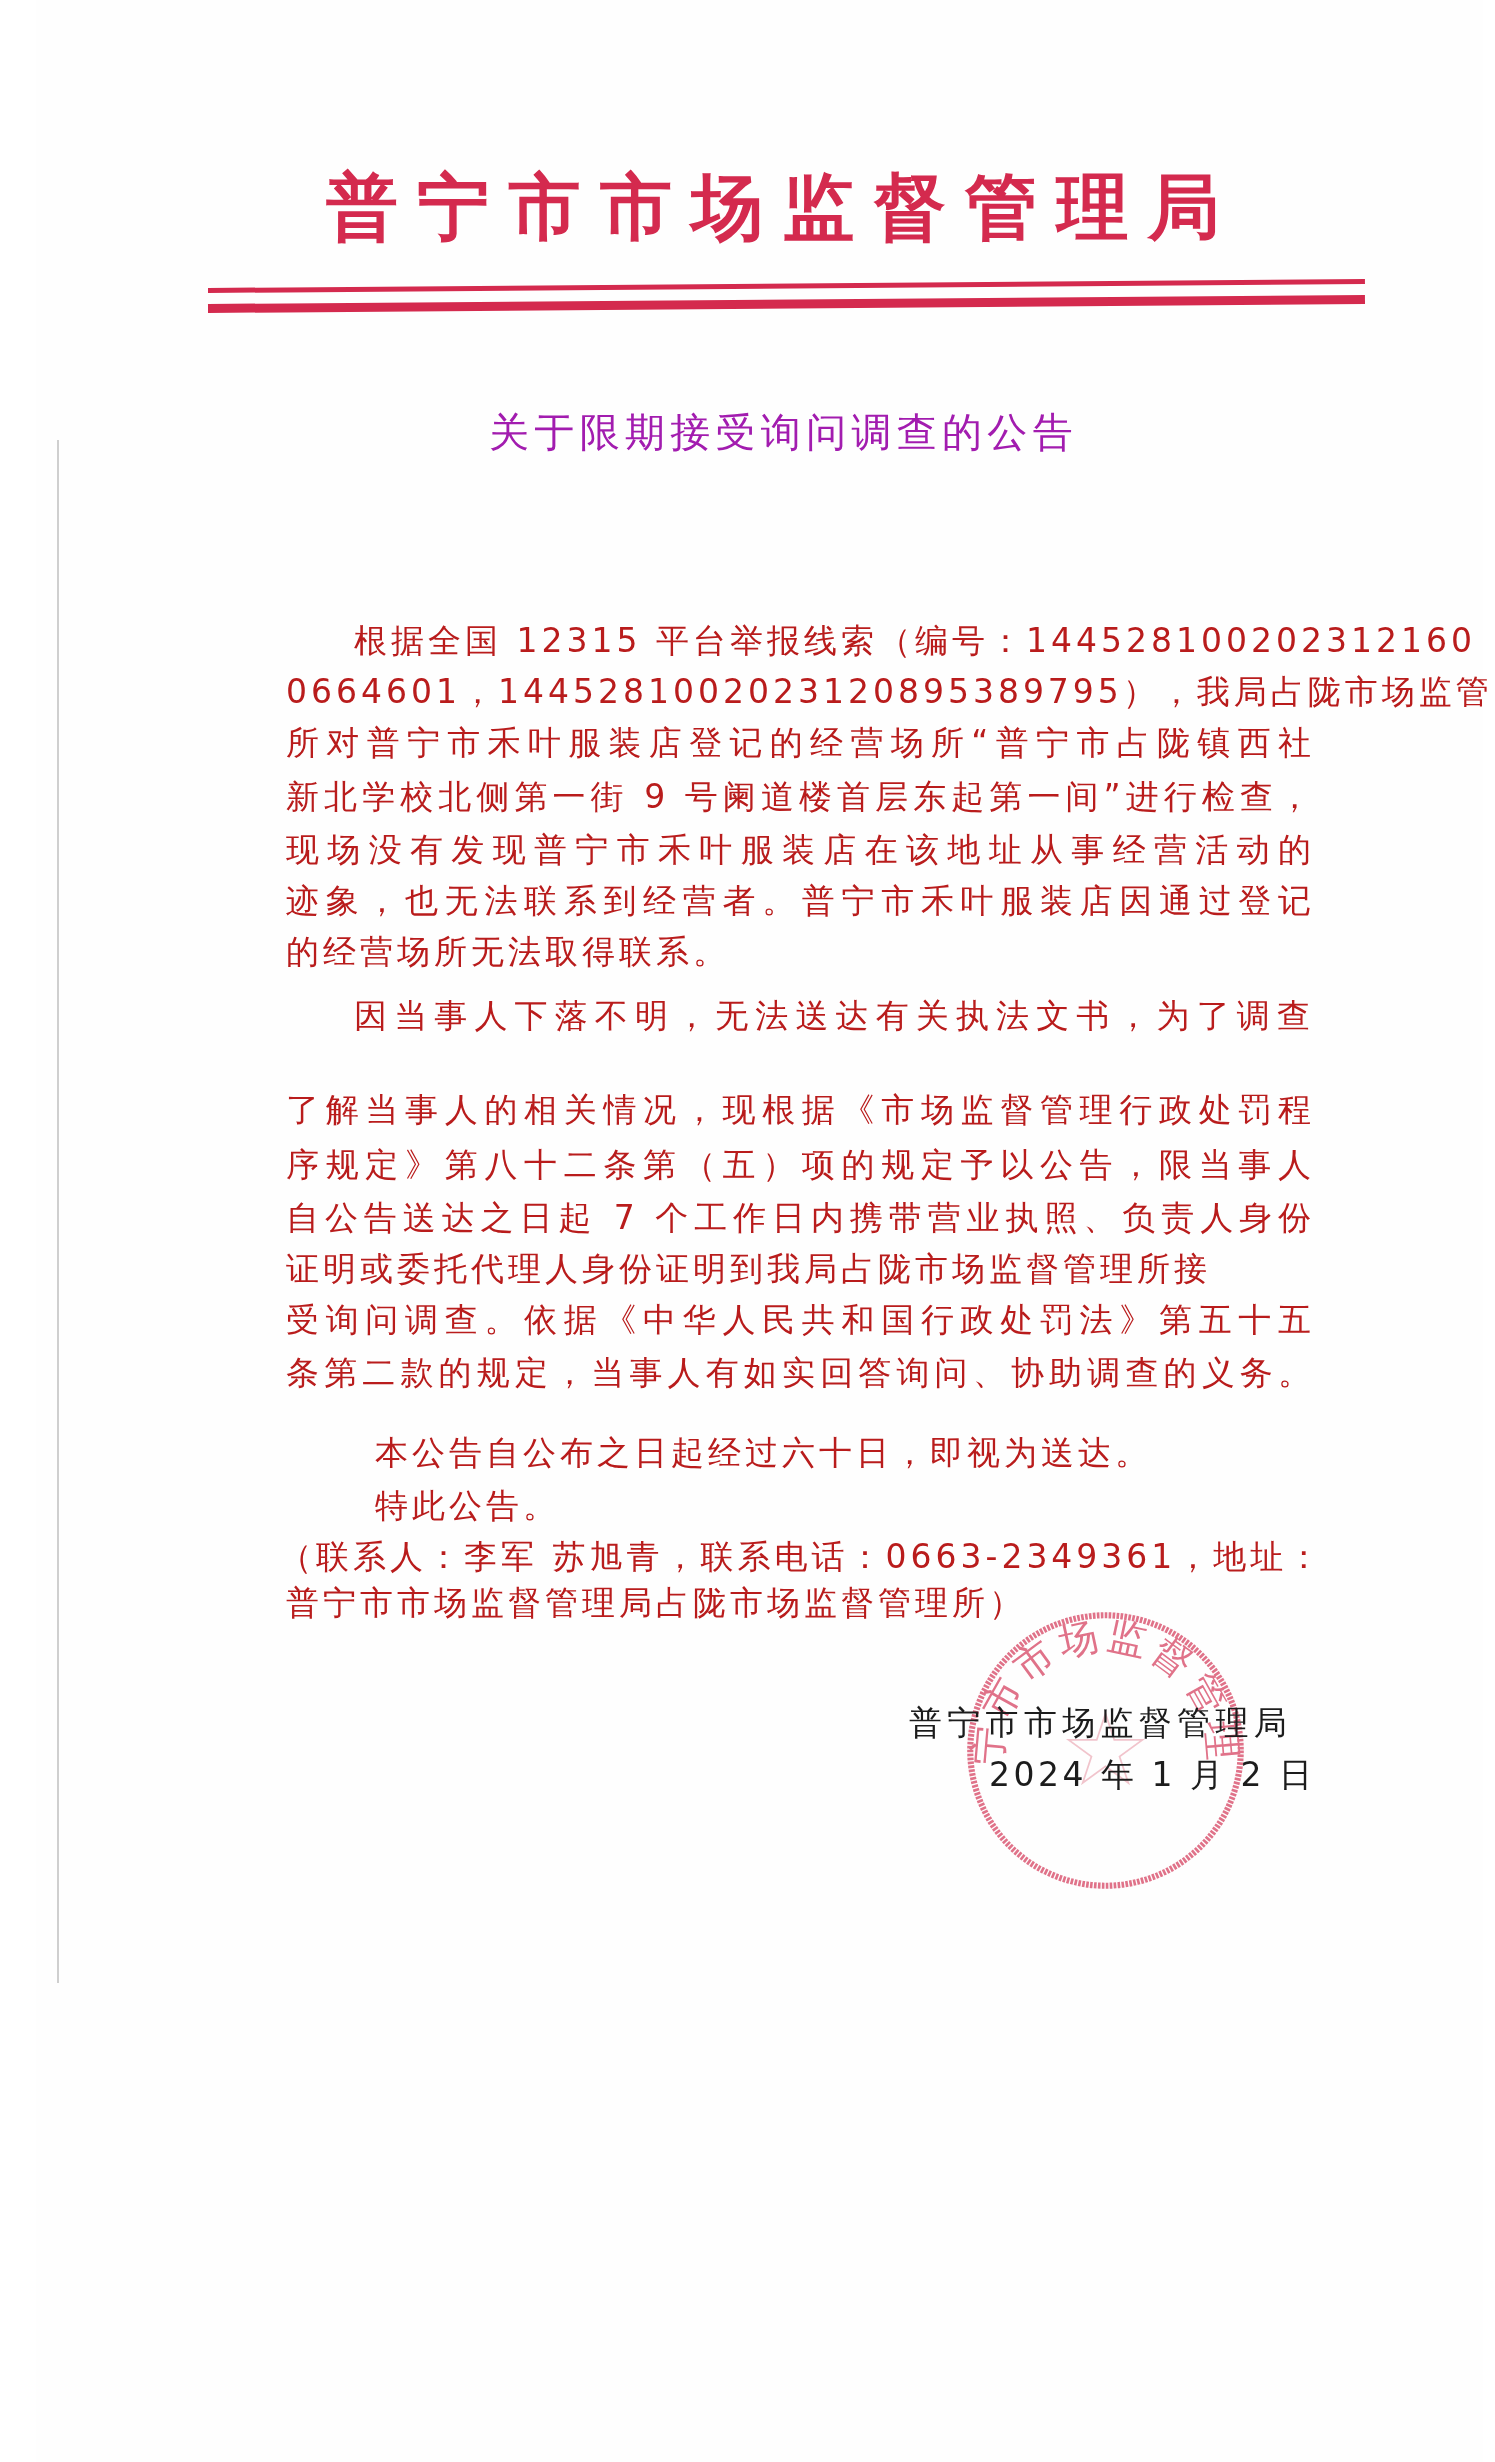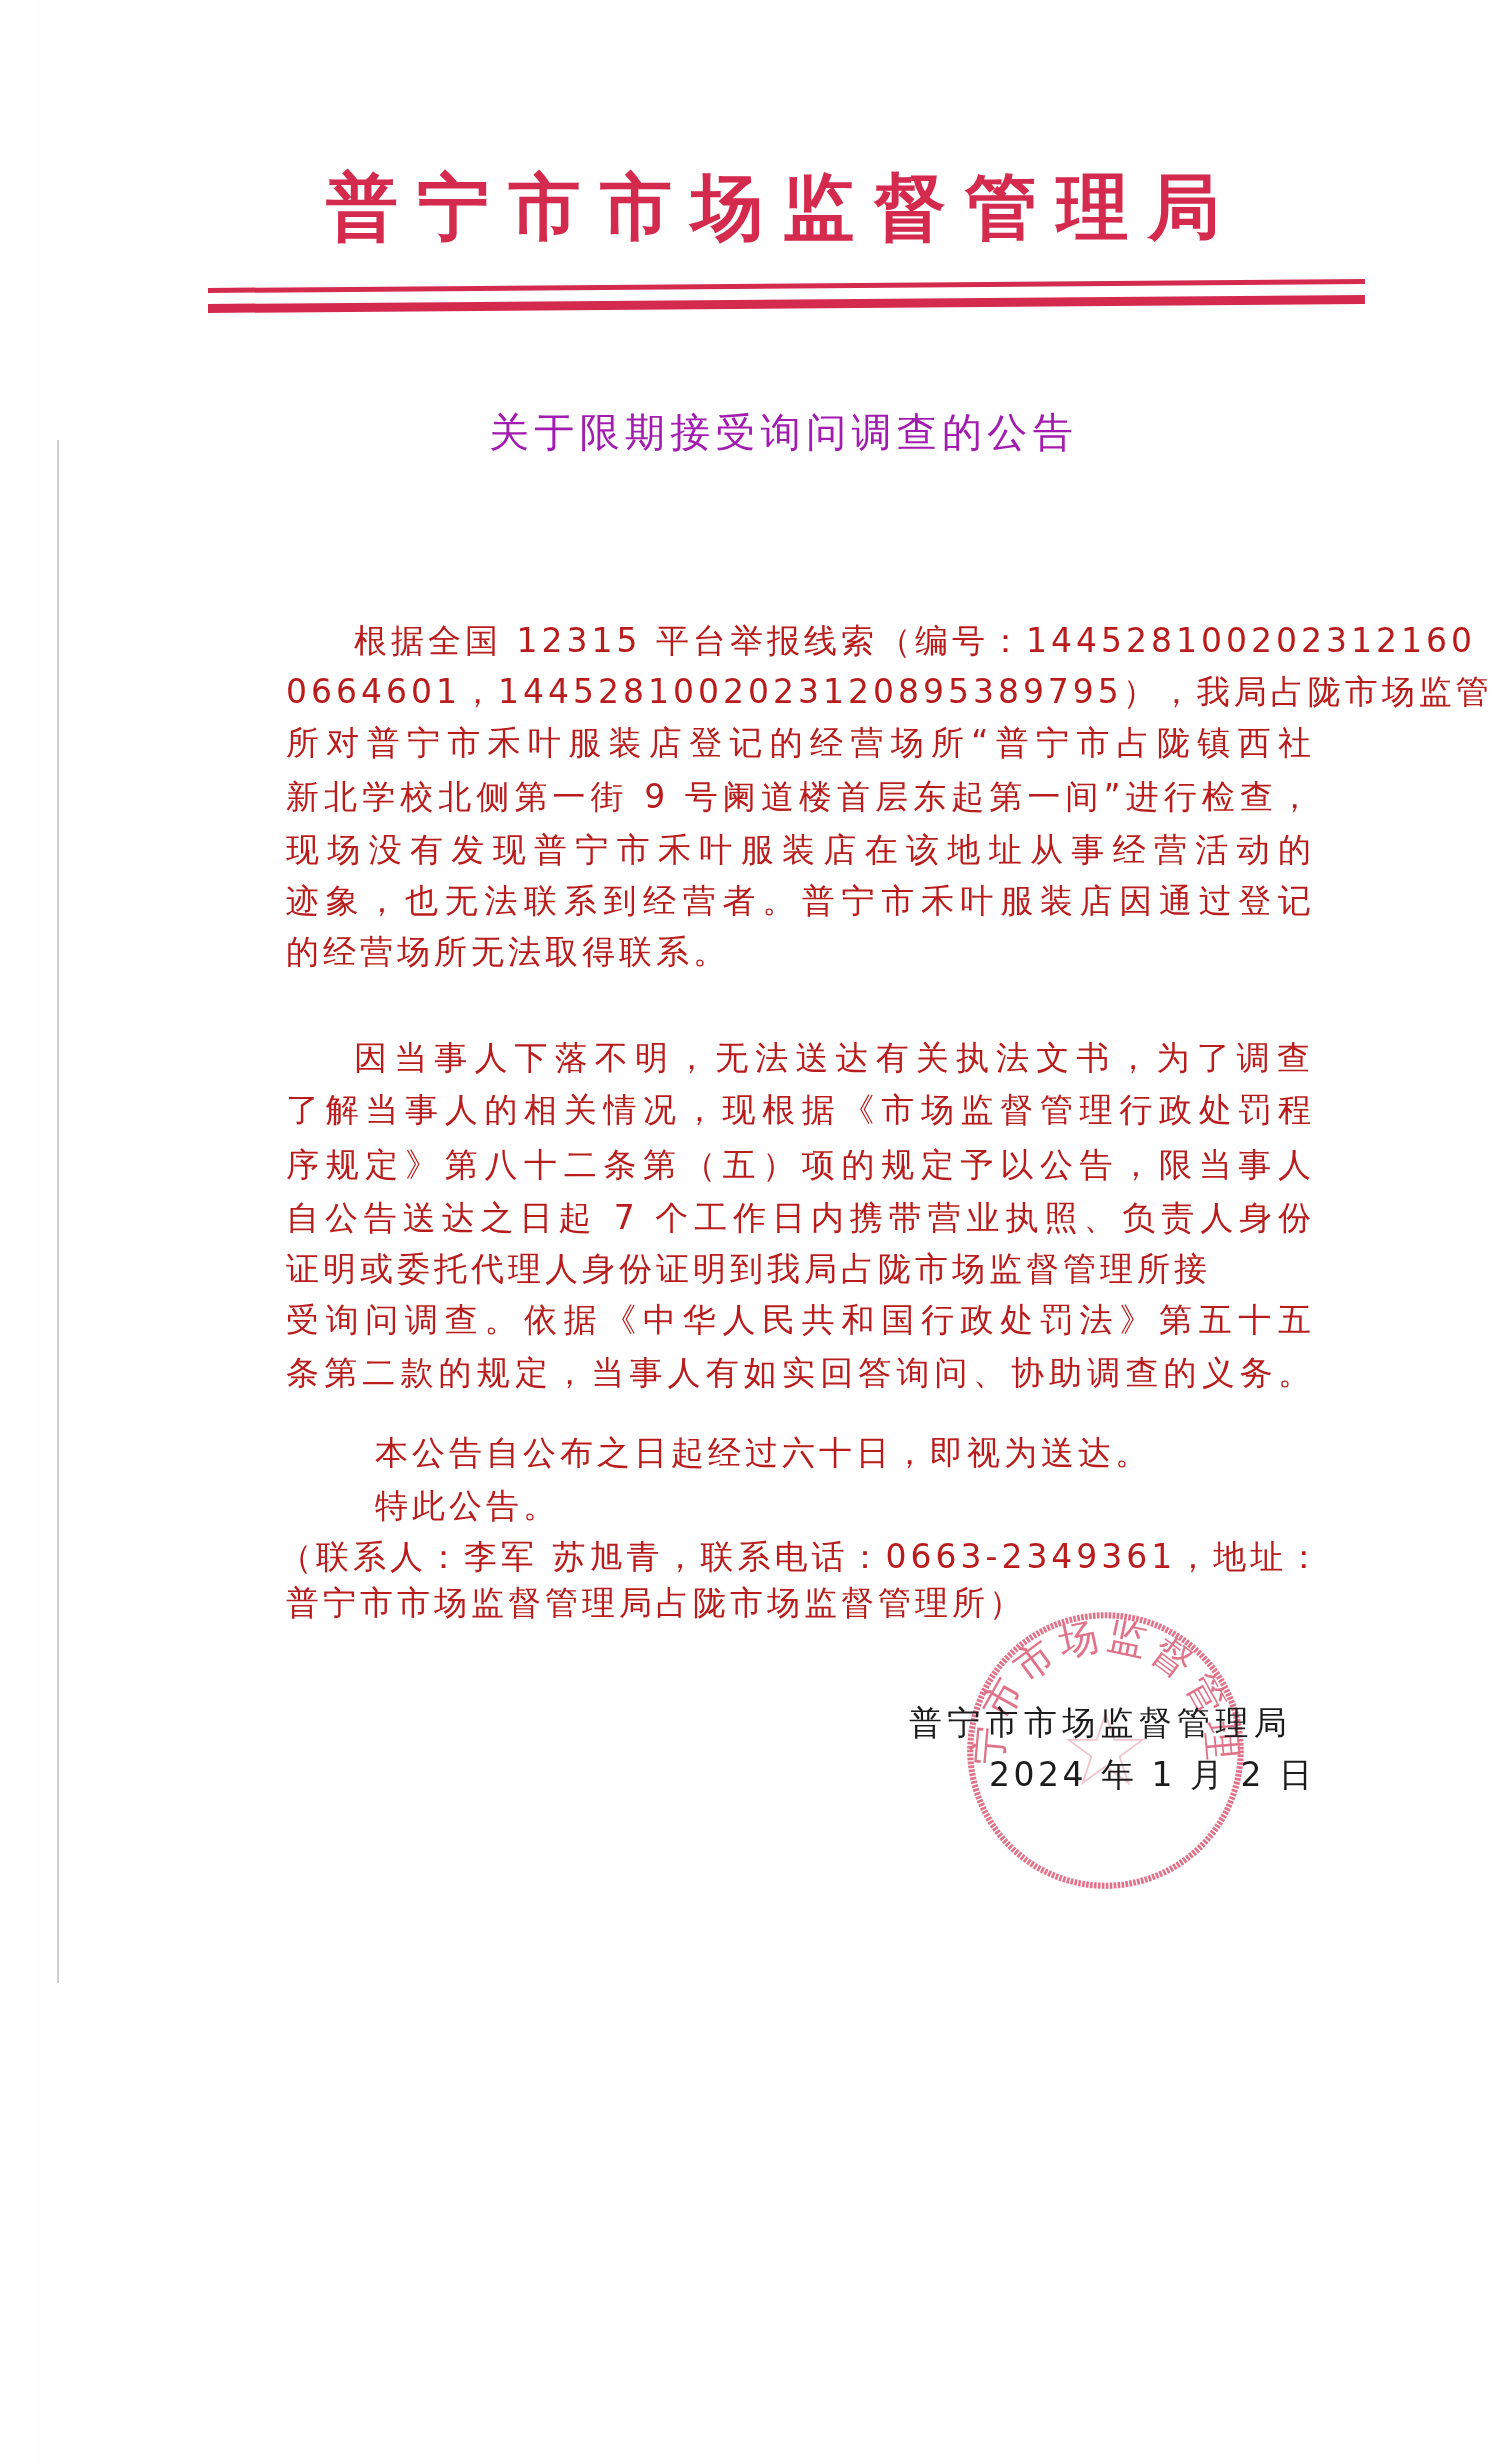--- a/index.html
+++ b/index.html
@@ -131,21 +131,21 @@
     <div class="line indent" style="top:621px">根据全国 12315 平台举报线索（编号：144528100202312160</div>
     <div class="line" style="top:672px">0664601，144528100202312089538979​5），我局占陇市场监管</div>
     <div class="line" style="top:723px">所对普宁市禾叶服装店登记的经营场所“普宁市占陇镇西社</div>
     <div class="line" style="top:777px">新北学校北侧第一街 9 号阑道楼首层东起第一间”进行检查，</div>
     <div class="line" style="top:830px">现场没有发现普宁市禾叶服装店在该地址从事经营活动的</div>
     <div class="line" style="top:881px">迹象，也无法联系到经营者。普宁市禾叶服装店因通过登记</div>
     <div class="line short" style="top:932px">的经营场所无法取得联系。</div>
   </div>
 
   <div>
-    <div class="line indent" style="top:1038px">因当事人下落不明，无法送达有关执法文书，为了调查</div>
+    <div class="line indent" style="top:996px">因当事人下落不明，无法送达有关执法文书，为了调查</div>
     <div class="line" style="top:1090px">了解当事人的相关情况，现根据《市场监督管理行政处罚程</div>
     <div class="line" style="top:1145px">序规定》第八十二条第（五）项的规定予以公告，限当事人</div>
     <div class="line" style="top:1198px">自公告送达之日起 7 个工作日内携带营业执照、负责人身份</div>
     <div class="line short" style="top:1249px">证明或委托代理人身份证明到我局占陇市场监督管理所接</div>
     <div class="line" style="top:1300px">受询问调查。依据《中华人民共和国行政处罚法》第五十五</div>
     <div class="line" style="top:1353px">条第二款的规定，当事人有如实回答询问、协助调查的义务。</div>
   </div>
 
   <div class="line indent-short" style="top:1433px">本公告自公布之日起经过六十日，即视为送达。</div>
   <div class="line indent-short" style="top:1486px">特此公告。</div>

